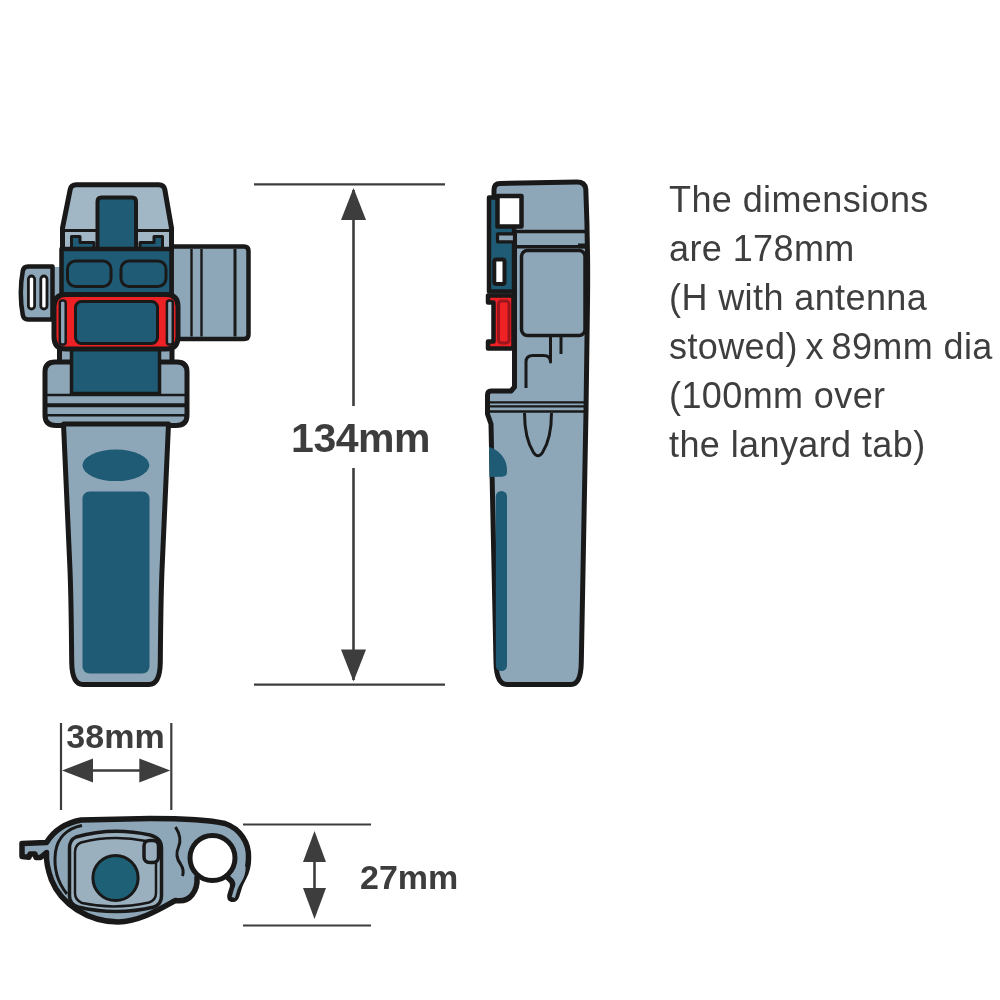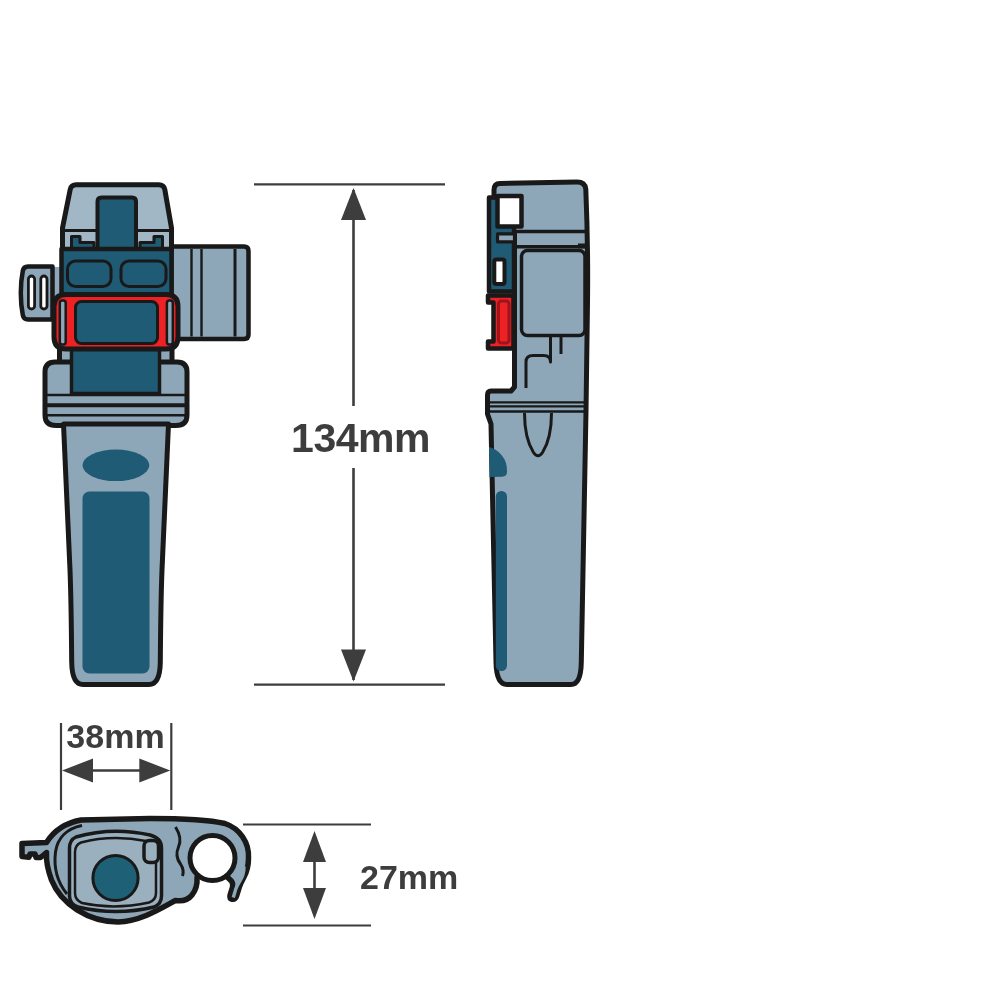--- a/index.html
+++ b/index.html
@@ -123,13 +123,19 @@
   <path d="M175.5 827 q7 11 3 20 q-4 9 2 17 q4 6 2 12" stroke-width="3"></path>
 </g>
 
 <g font-family="Liberation Sans, sans-serif" fill="#3d3d3d" stroke="none" font-weight="bold">
   <text x="360.5" y="452" font-size="41" text-anchor="middle" letter-spacing="-0.5">134mm</text>
   <text x="115.5" y="748" font-size="34" text-anchor="middle">38mm</text>
   <text x="360" y="888.5" font-size="34">27mm</text>
 </g>
 </g>
 </svg>
+<div class="para">The dimensions
+are 178mm
+(H with antenna
+stowed) x 89mm dia
+(100mm over
+the lanyard tab)</div>
 </div>
 
 </body></html>

